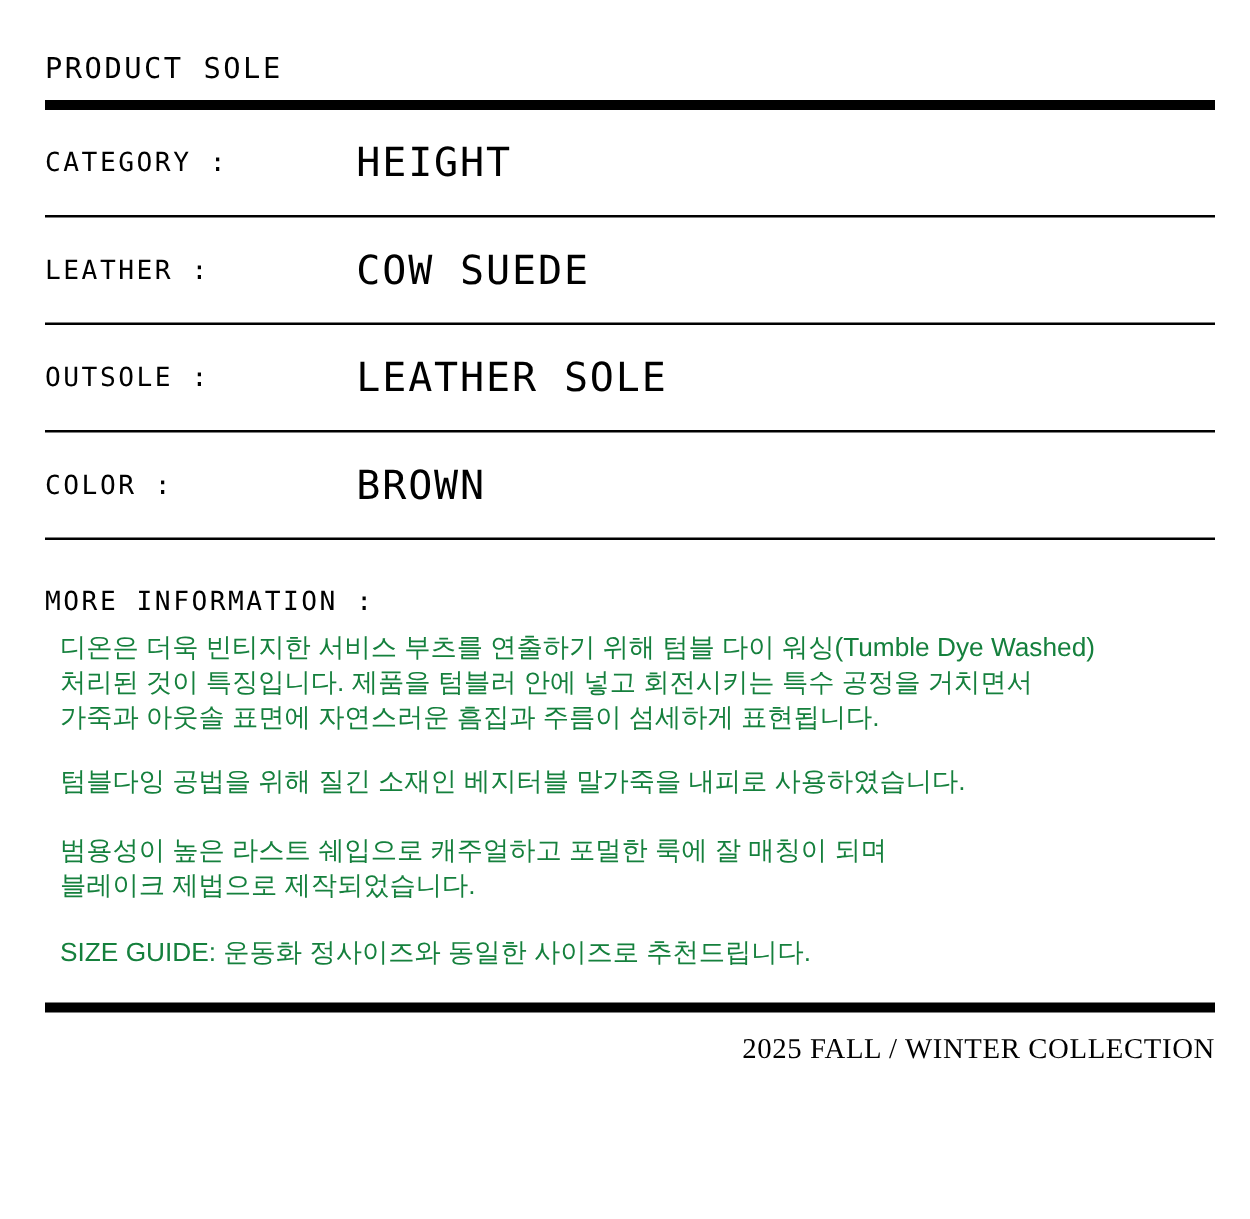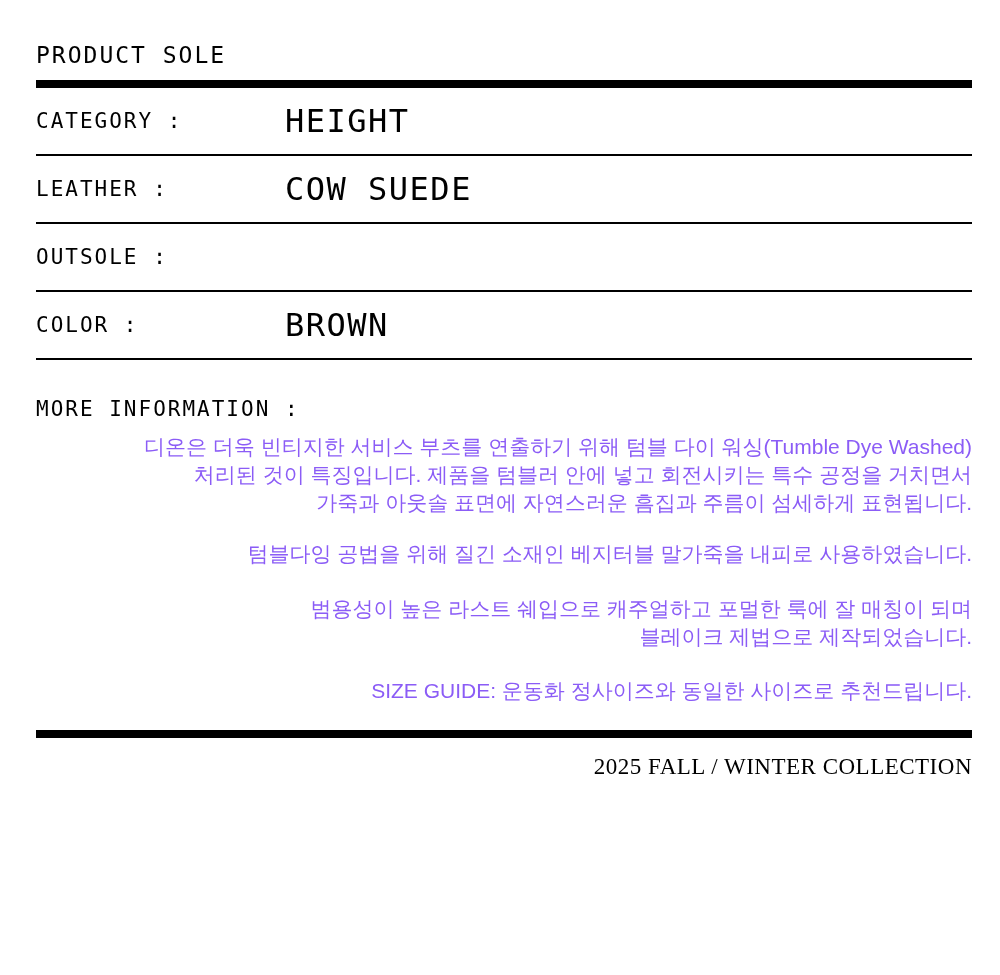--- a/index.html
+++ b/index.html
@@ -36,21 +36,21 @@
     background: #000000;
     margin-top: 12px;
   }
   .thick-rule.bottom {
     margin-top: 25px;
   }
   
   .spec-table { width: 100%; }
   .spec-row {
     box-sizing: border-box;
-    height: 68px;
+    height: 86px;
     border-bottom: 2px solid #000000;
     display: flex;
     align-items: center;
   }
   .spec-label {
     width: 249px;
     flex: 0 0 249px;
     font-size: 21px;
     letter-spacing: 2px;
     font-family: "DejaVu Sans Mono", monospace;
@@ -63,27 +63,26 @@
   
   .more-heading {
     margin: 36px 0 0 0;
     font-size: 21px;
     font-weight: normal;
     line-height: 26px;
     letter-spacing: 2px;
     font-family: "DejaVu Sans Mono", monospace;
   }
   .para {
-    margin: 0;
+    margin: 12px;
     font-family: "Liberation Sans", sans-serif;
     font-size: 21px;
     line-height: 28px;
     white-space: pre-line;
-    color: #8b5cf6;
-    text-align: right;
+    color: #15803d;
   }
   .para.p1 { margin-top: 11px; }
   .para.p2 { margin-top: 23px; }
   .para.p3 { margin-top: 27px; }
   .para.p4 { margin-top: 26px; }
   
   .collection-footer {
     margin-top: 15px;
     text-align: right;
     font-size: 23px;
@@ -105,20 +104,21 @@
     <div class="spec-row">
       <div class="spec-label">CATEGORY :</div>
       <div class="spec-value">HEIGHT</div>
     </div>
     <div class="spec-row">
       <div class="spec-label">LEATHER :</div>
       <div class="spec-value">COW SUEDE</div>
     </div>
     <div class="spec-row">
       <div class="spec-label">OUTSOLE :</div>
+      <div class="spec-value">LEATHER SOLE</div>
     </div>
     <div class="spec-row">
       <div class="spec-label">COLOR :</div>
       <div class="spec-value">BROWN</div>
     </div>
   </div>
 
   <section>
     <h2 class="more-heading">MORE INFORMATION :</h2>
     <p class="para p1">디온은 더욱 빈티지한 서비스 부츠를 연출하기 위해 텀블 다이 워싱(Tumble Dye Washed)

